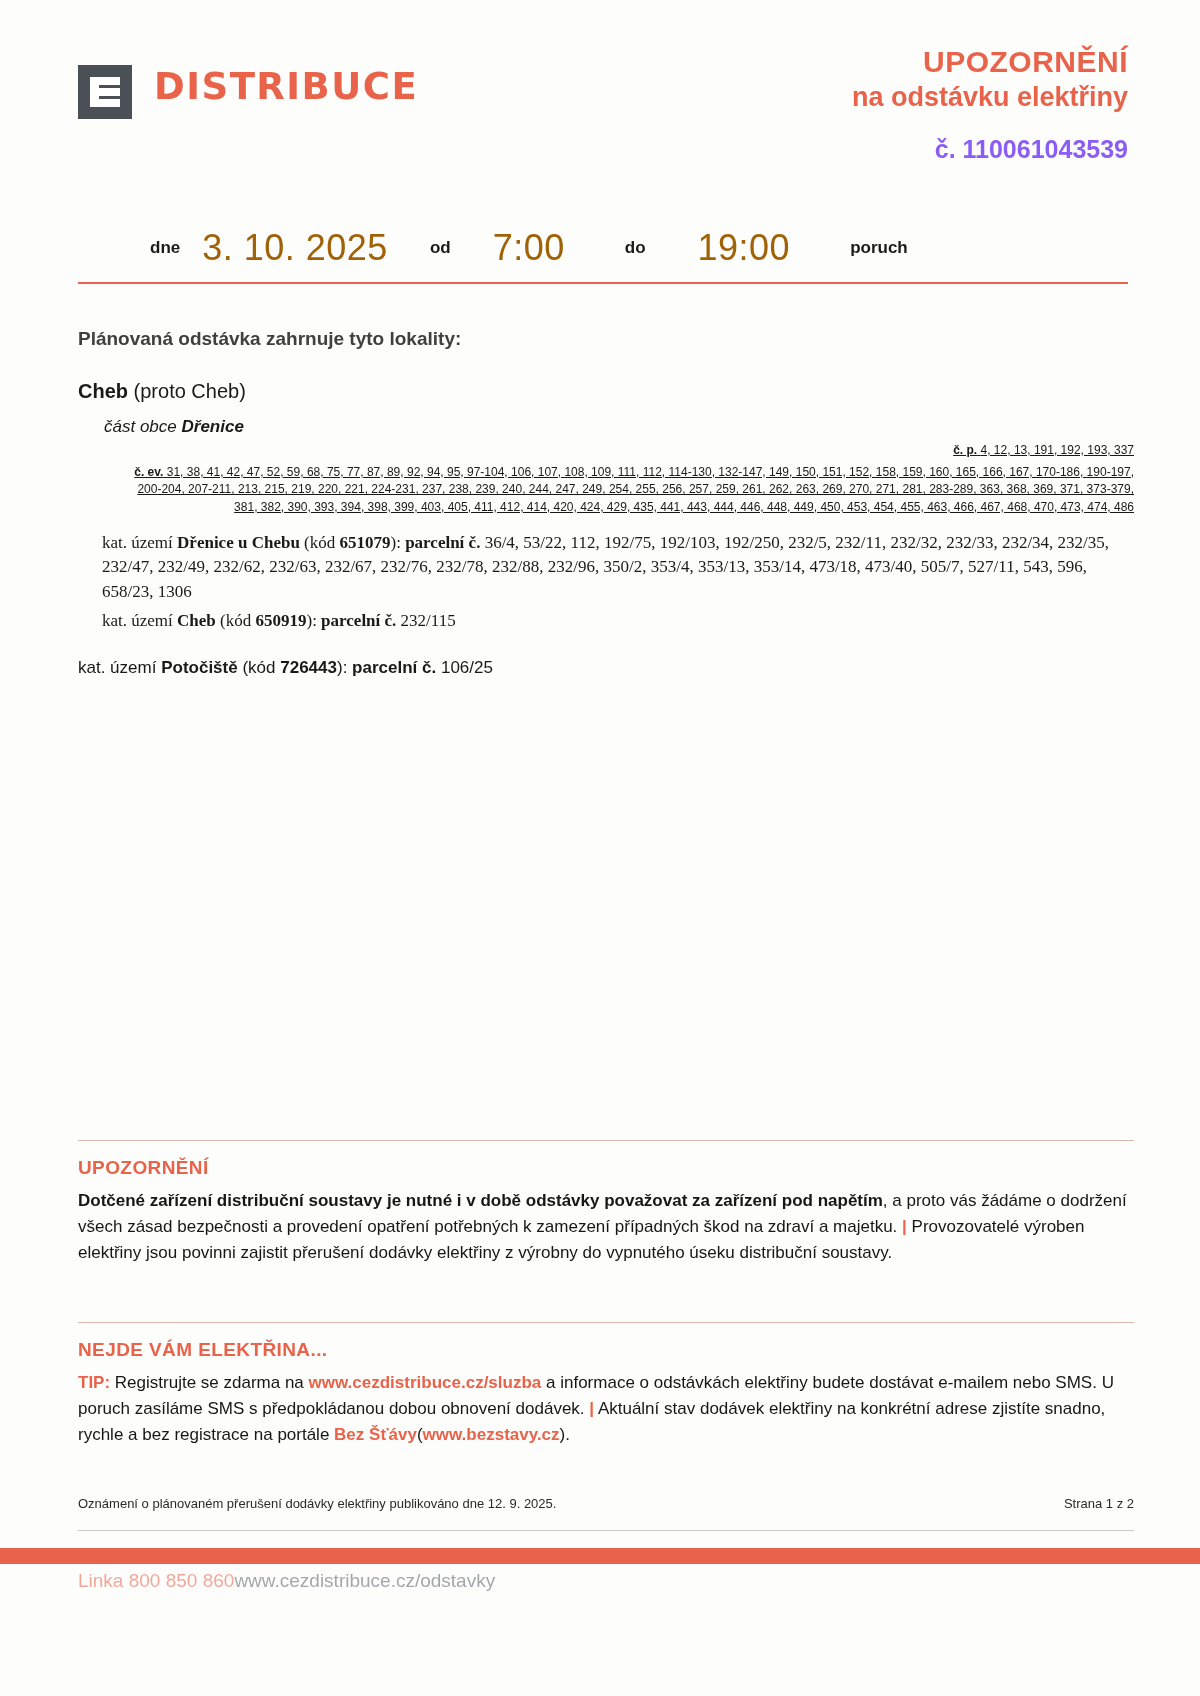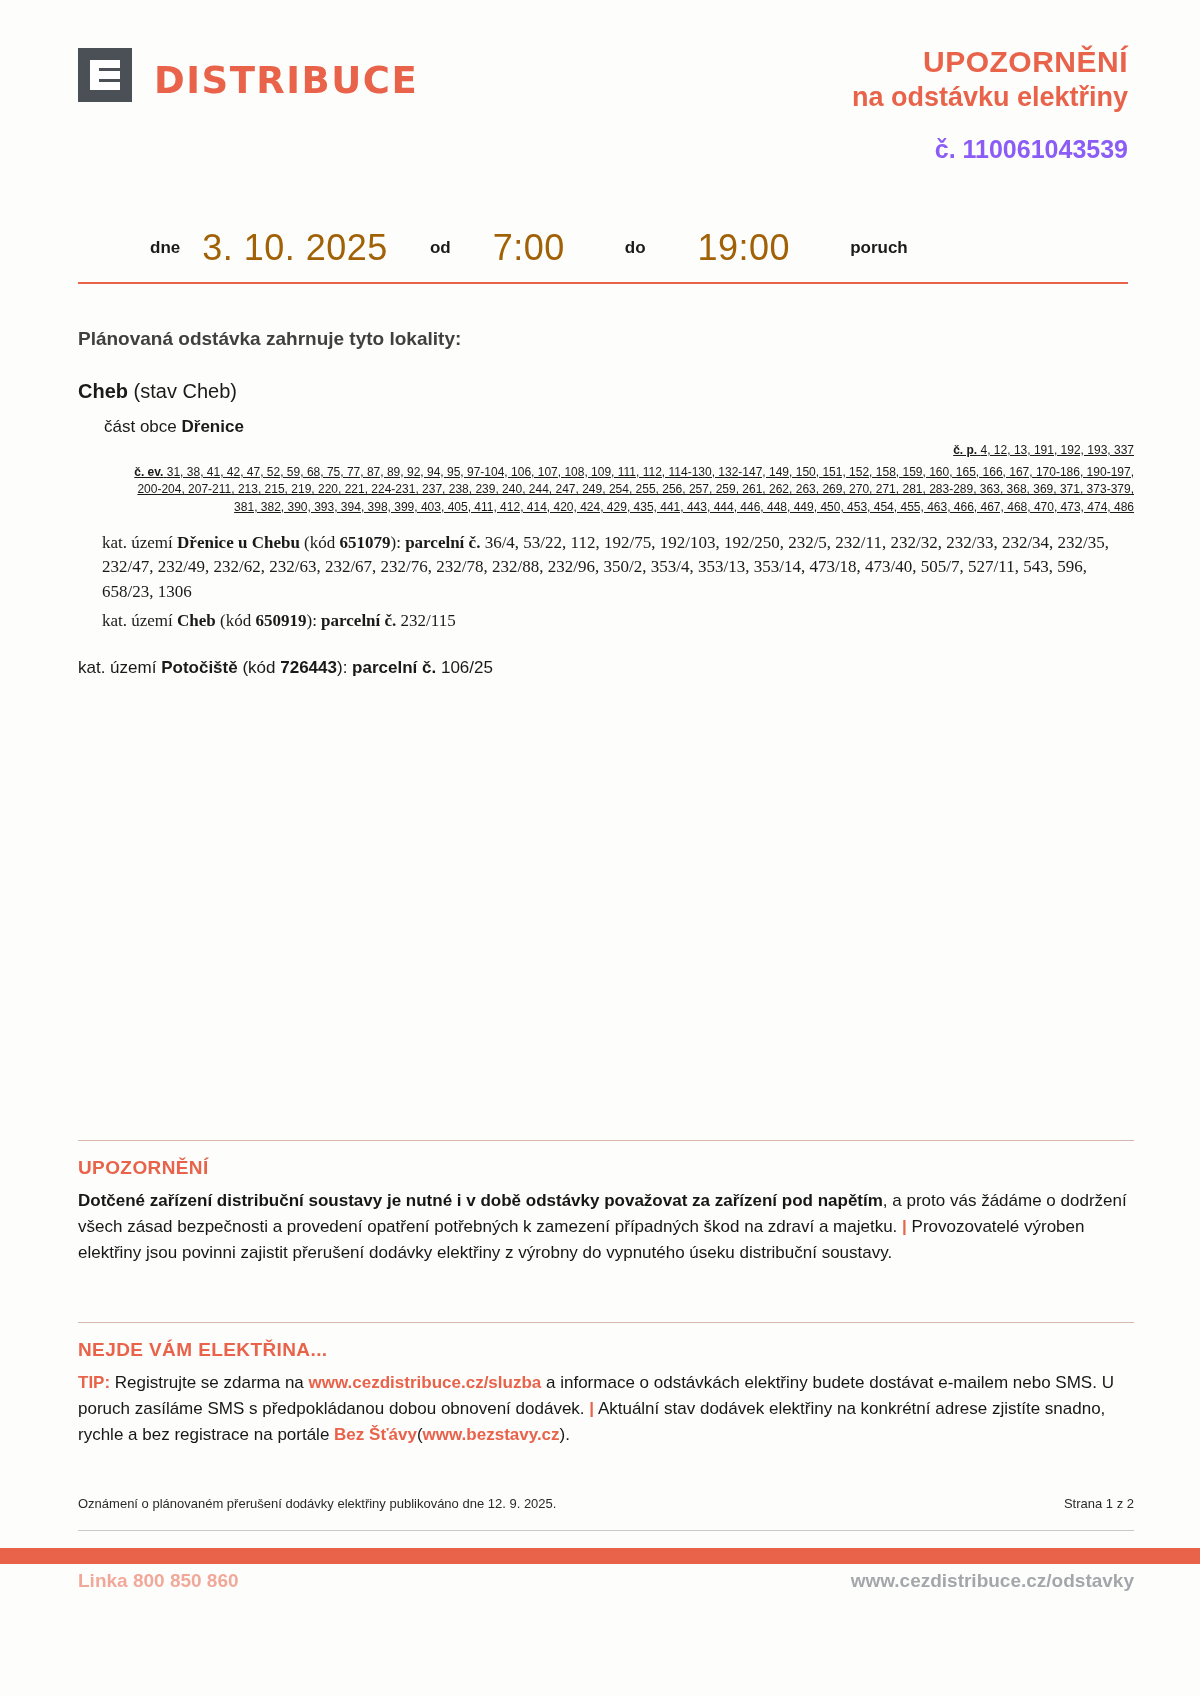--- a/index.html
+++ b/index.html
@@ -27,23 +27,23 @@
   .header {
     position: absolute;
     top: 44px;
     left: 78px;
     right: 72px;
     height: 120px;
   }
   .logo-block {
     position: absolute;
     left: 0;
-    top: 4px;
+    top: 21px;
     display: flex;
-    align-items: flex-end;
+    align-items: flex-start;
   }
   .logo-mark {
     width: 54px;
     height: 54px;
     background: #4b5057;
     position: relative;
     flex: none;
   }
   .logo-mark .bar-v {
     position: absolute;
@@ -166,20 +166,21 @@
   .city-line b { font-weight: bold; }
   .city-line span { font-weight: normal; }
 
   .ind1 { margin-left: 26px; }
   .ind2 { margin-left: 56px; }
   .ind3 { margin-left: 24px; font-family: Liberation Serif, serif; }
 
   .part-line {
     font-size: 17px;
     margin-bottom: 5px;
+    font-style: italic;
   }
   .part-line b { font-weight: bold; }
 
   .num-line {
     font-size: 12px;
     line-height: 1.47;
     margin-bottom: 4px;
     text-align: right;
     text-decoration: underline;
   }
@@ -263,23 +264,22 @@
     top: 1548px;
     height: 16px;
     background: #e8634a;
   }
   .footer-contacts {
     position: absolute;
     left: 78px;
     right: 66px;
     top: 1570px;
     display: flex;
-    justify-content: space-between;
     font-size: 19px;
-    font-weight: bold;
+    font-weight: normal;
     color: #e8634a;
     opacity: 0.55;
   }
   .footer-contacts .fc-right { color: #5b6068; }
 </style>
 </head>
 <body>
 
 <div class="page">
 
@@ -316,21 +316,21 @@
     <span class="sp-g"></span>
     <span class="dsmall">poruch</span>
   </div>
 
   <div class="body-area">
 
     <div class="intro">Plánovaná odstávka zahrnuje tyto lokality:</div>
 
     <div class="city-line">
       <b>Cheb</b>
-      <span>(stav Cheb)</span>
+      <span>(proto Cheb)</span>
     </div>
 
     <div class="part-line ind1">
       <span>část obce</span>
       <b>Dřenice</b>
     </div>
 
     <div class="num-line ind2">
       <b>č. p.</b>
       <span>4, 12, 13, 191, 192, 193, 337</span>

